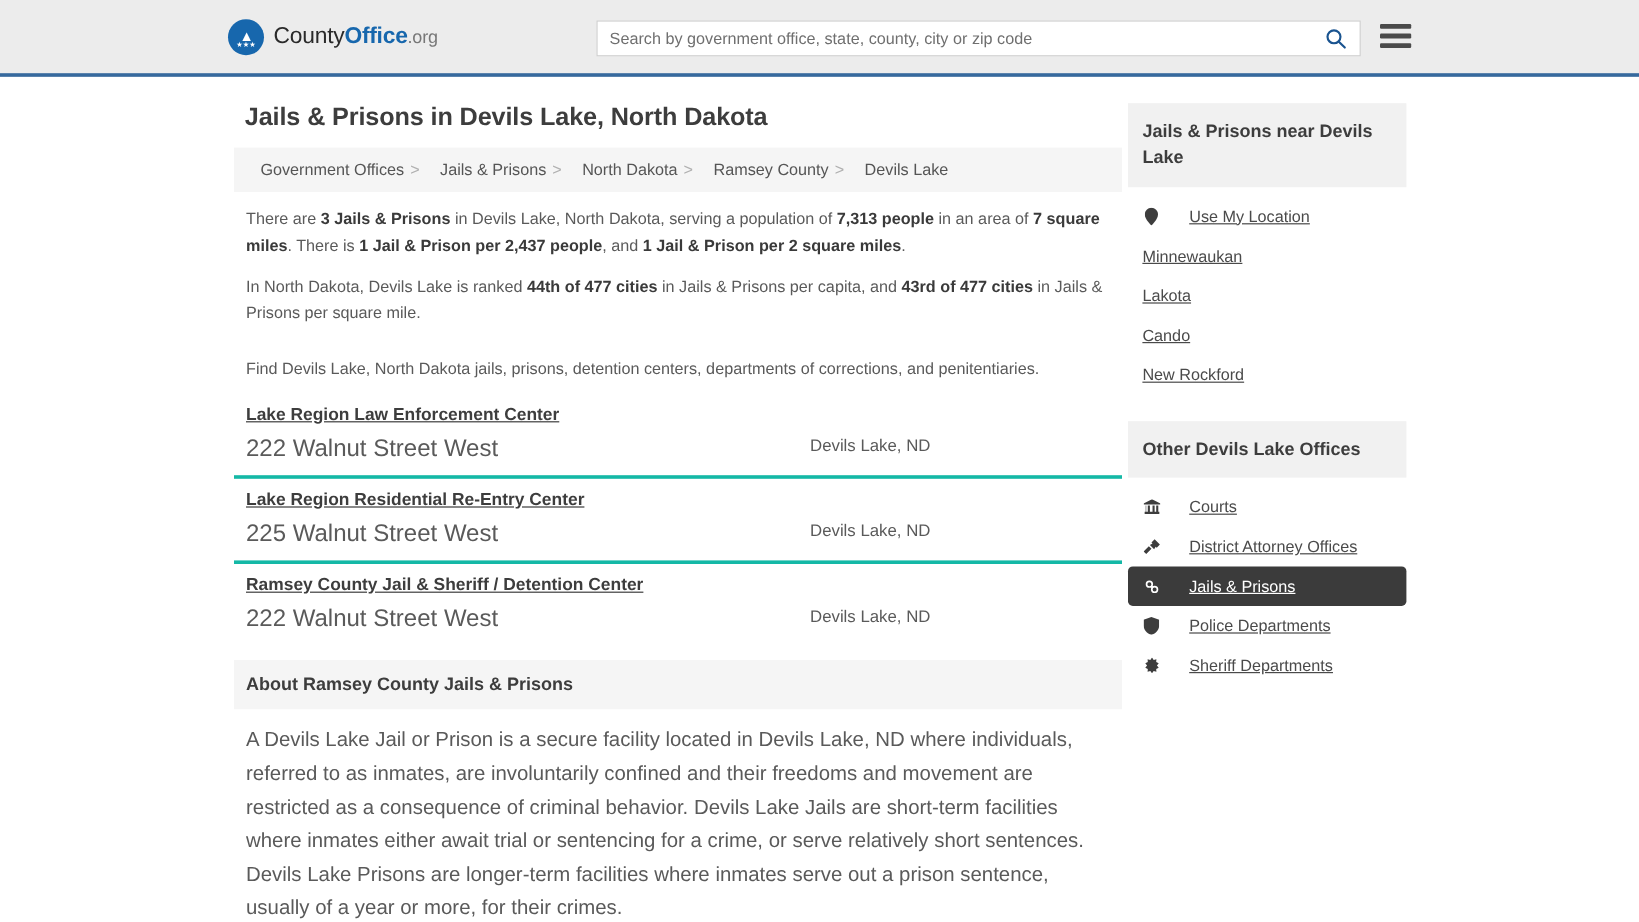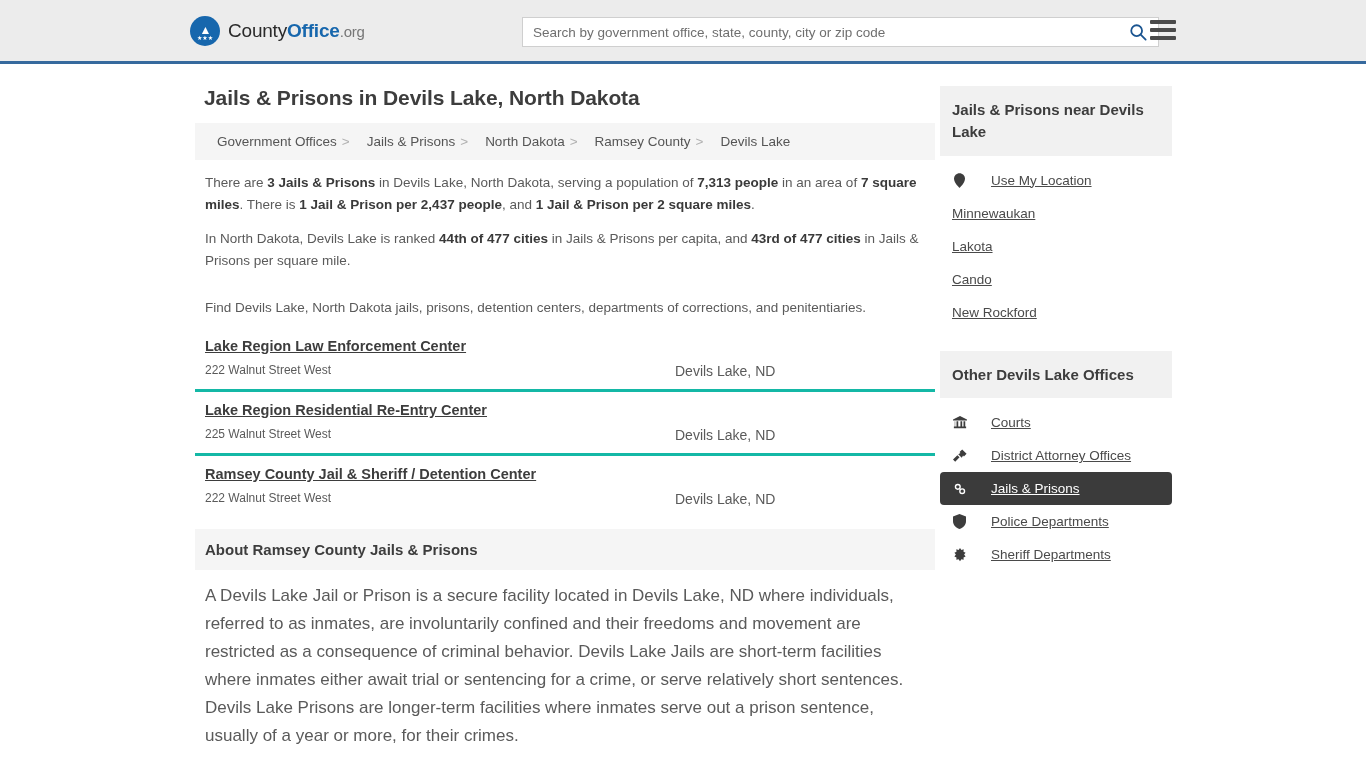--- a/index.html
+++ b/index.html
@@ -38,21 +38,21 @@
   }
   .logo-mark .eagle { font-size: 12px; margin-top: 3px; letter-spacing: -1px;}
   .logo-mark .stars { font-size: 6px; letter-spacing: 0px; margin-top: -1px;}
   .logo-text { font-size: 19px; letter-spacing: -0.2px; white-space: nowrap; }
   .logo-text .t1 { color: #2a2a2a; margin-top: 10px; }
   .logo-text .t2 { color: #1767ad; font-weight: bold; }
   .logo-text .t3 { color: #777777; font-size: 15px; }
 
   .search-wrap {
     position: absolute;
-    left: 522px;
+    left: 497px;
     top: 17px;
     width: 637px;
     height: 30px;
     background: #ffffff;
     border: 1px solid #cfcfcf;
     display: flex;
     align-items: center;
   }
   .search-input {
     flex: 1;
@@ -143,21 +143,21 @@
     font-size: 14.5px;
     font-weight: bold;
     color: #3d3d3d;
     text-decoration: underline;
     cursor: pointer;
     display: inline-block;
     margin-bottom: 9px;
   }
   .listing-row { display: flex; }
   .listing-addr {
-    font-size: 12px;
+    font-size: 20px;
     color: #5a5a5a;
     width: 470px;
   }
   .listing-city { font-size: 14px; color: #5a5a5a; }
 
   .about-body { padding: 12px 10px 0 10px; }
   .about-body p {
     font-size: 17px;
     line-height: 1.65;
     color: #5a5a5a;

